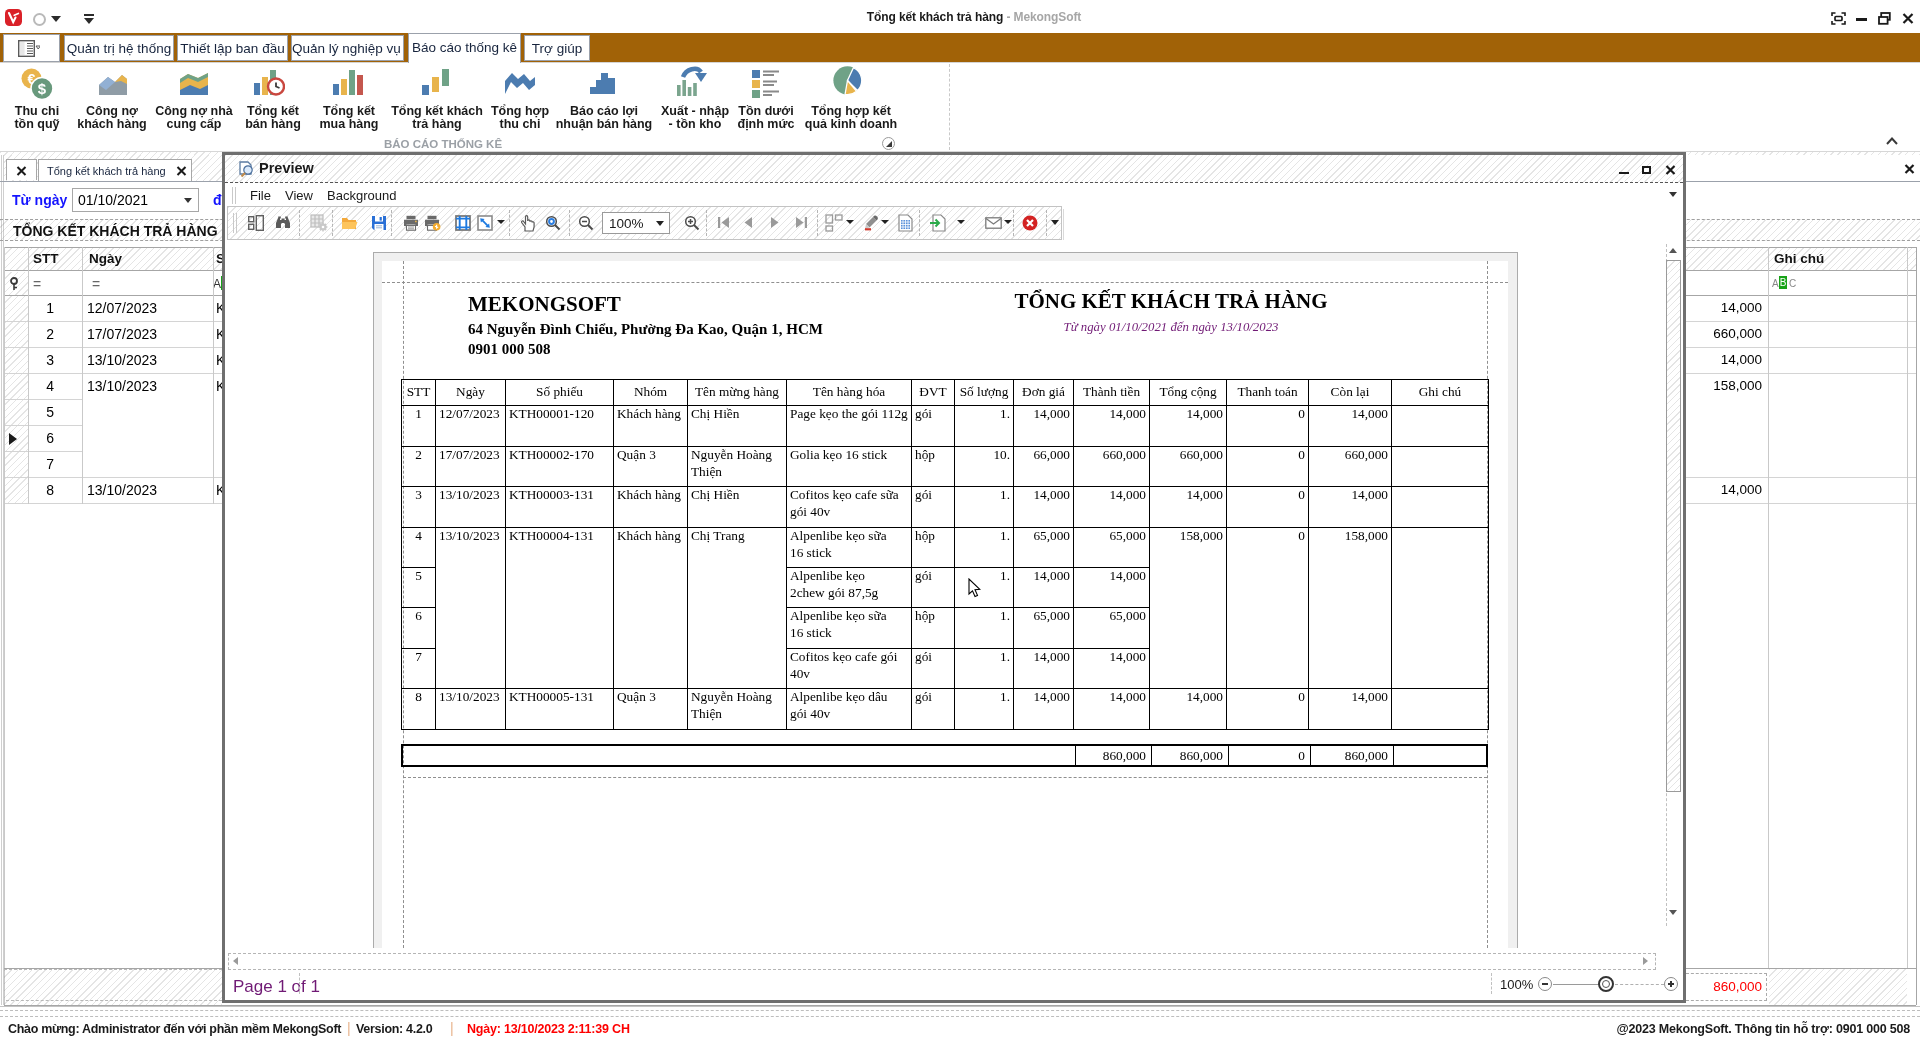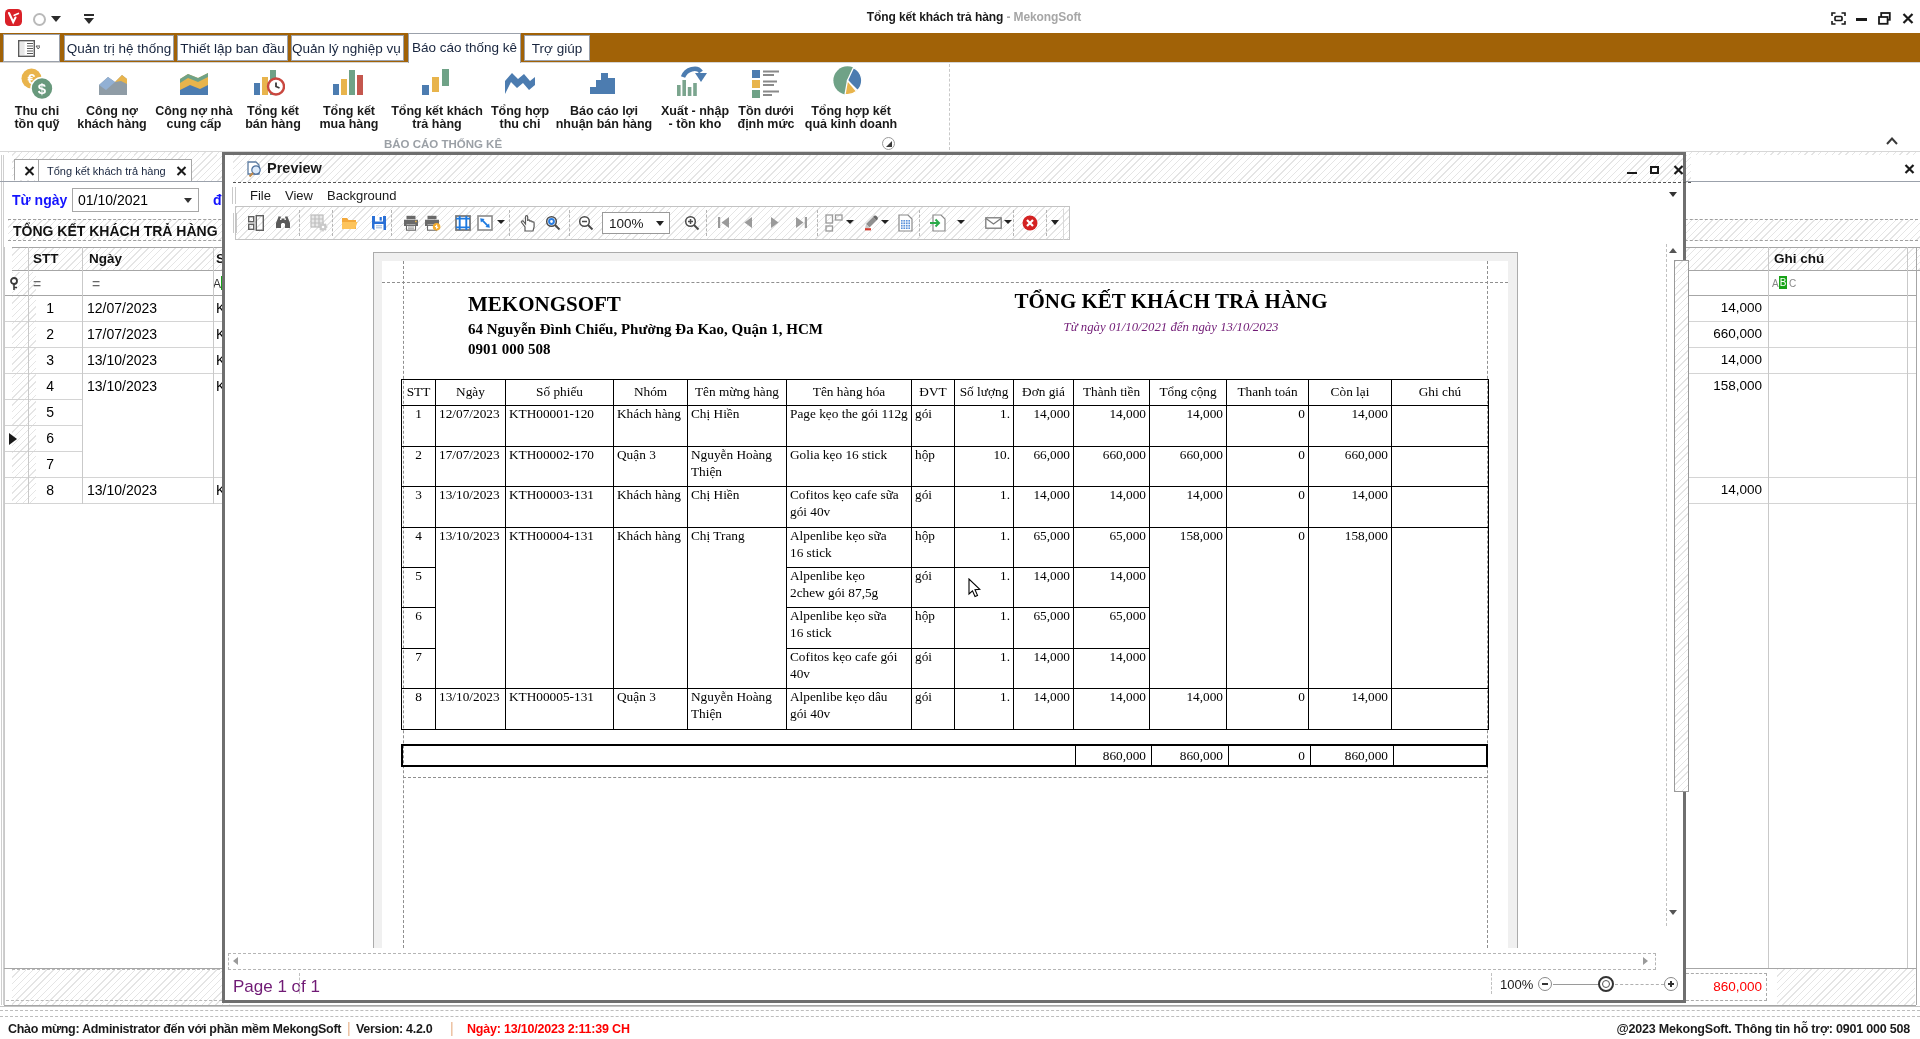--- a/index.html
+++ b/index.html
@@ -1,20 +1,20 @@
 <!DOCTYPE html>
 <html><head>
 <meta charset="utf-8">
 <style>
   * { margin:0; padding:0; box-sizing:border-box; }
   html,body { width:1920px; height:1039px; overflow:hidden; background:#fff;
     font-family:"Liberation Sans", sans-serif; }
   .abs { position:absolute; }
   #stage { position:relative; width:1920px; height:1039px; background:#fff; overflow:hidden; }
-  .hatch { background-image:repeating-linear-gradient(135deg, rgba(110,110,110,0.18) 0 1px, transparent 1px 4.8px);margin-left:8px; }
+  .hatch { background-image:repeating-linear-gradient(135deg, rgba(110,110,110,0.18) 0 1px, transparent 1px 4.8px); }
   .bold { font-weight:bold; }
   .navy { color:#17243d; }
   .serif { font-family:"Liberation Serif", serif; }
   .lbl { text-align:center; font-size:12.5px; line-height:13px; font-weight:bold; color:#1a1a1a; }
   #rpt td { border:1px solid #000; padding:0 3px; vertical-align:top; line-height:1.25; overflow:hidden; }
   #rpt tr.hd td { text-align:center; vertical-align:middle; padding:0 1px; }
   #rpt td.r, .r { text-align:right; }
   #rpt td.c { text-align:center; }
 </style>
 </head>

